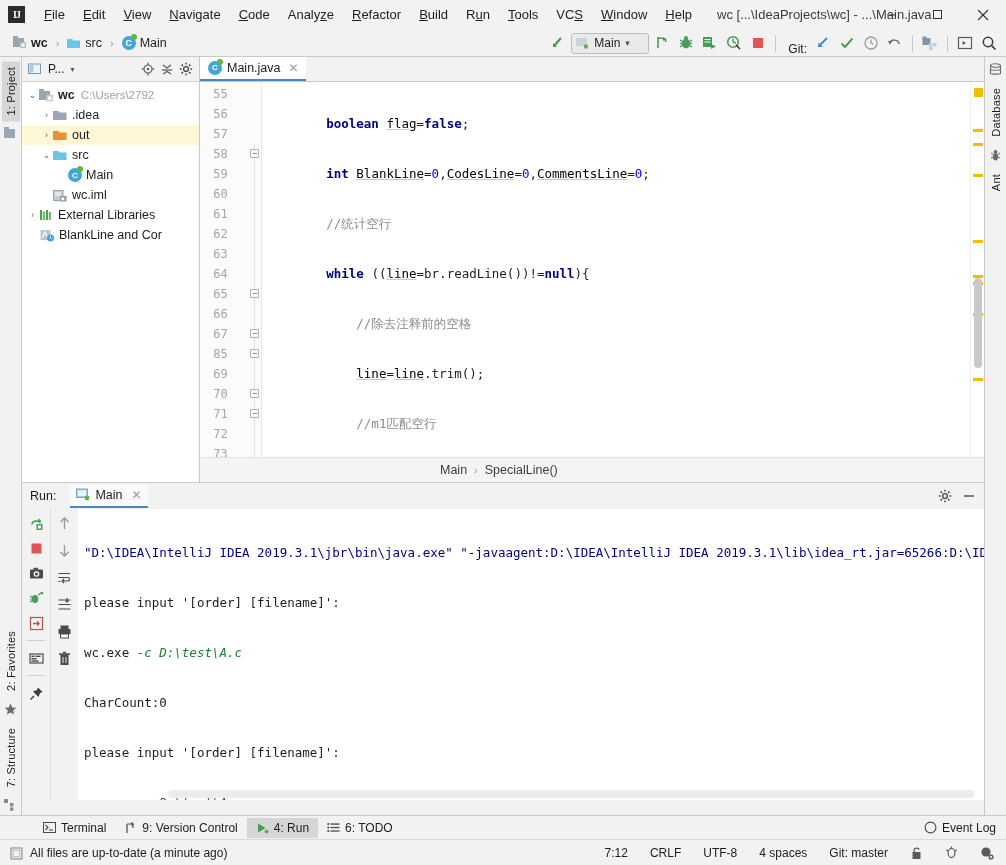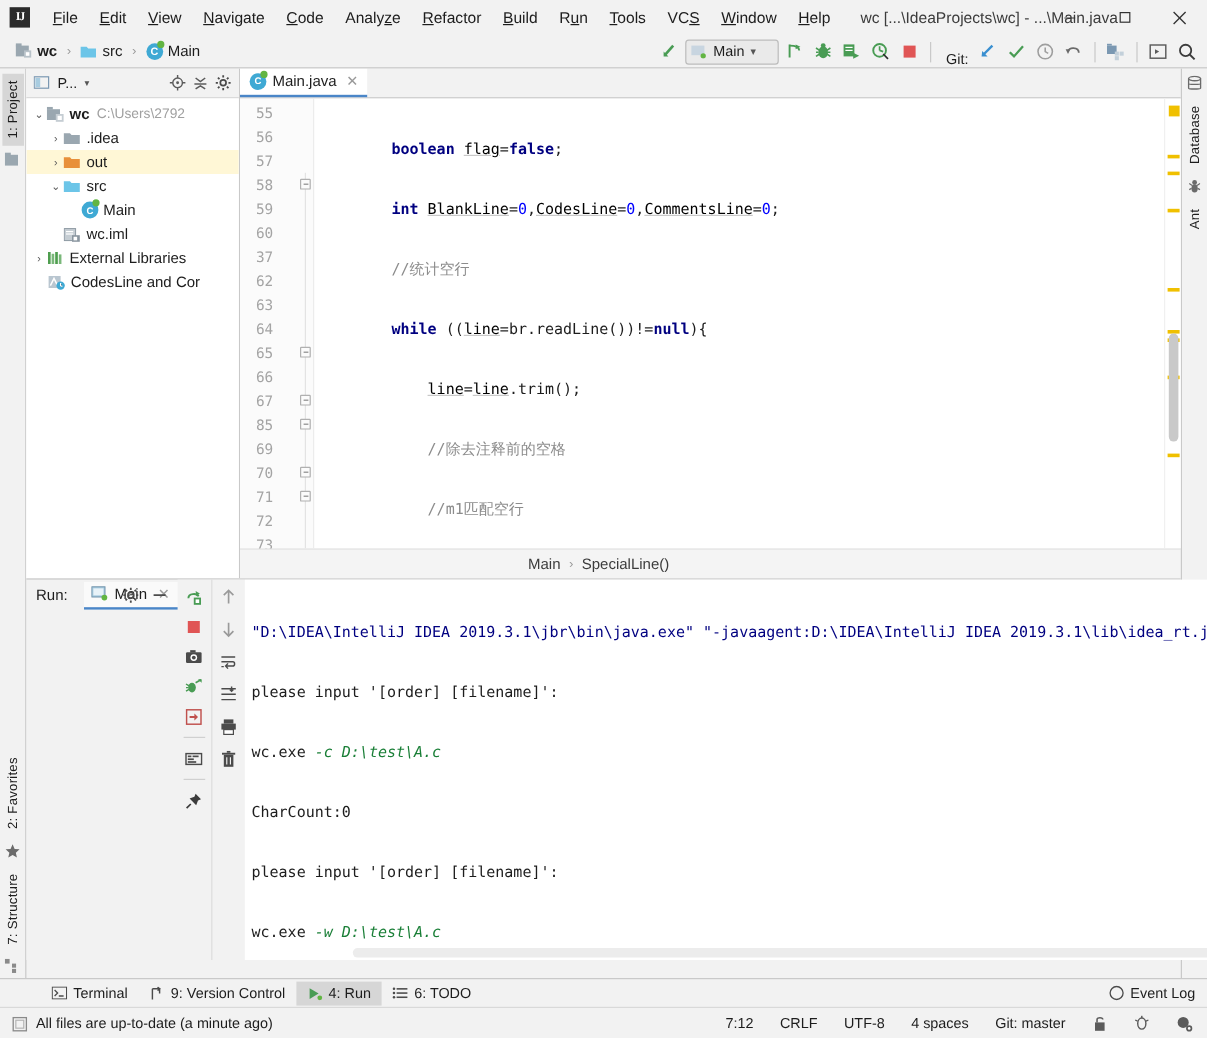--- a/index.html
+++ b/index.html
@@ -146,21 +146,21 @@
     position:absolute; right:2px; width:8px; background:#c9c9c9; border-radius:4px;
   }
 
   .crumb2 {
     height: 25px; min-height:25px; background:#f4f4f4; display:flex; align-items:center;
     padding-left: 240px; font-size:12.5px; color:#3c3c3c; border-top:1px solid #e0e0e0;
   }
   .crumb2 .sep { color:#9a9a9a; margin:0 7px; font-size:11px; }
 
   
-  .run-panel { height: 318px; min-height:318px; display:flex; flex-direction:row; background:#f2f2f2; border-top:1px solid #c9c9c9;}
+  .run-panel { height: 318px; min-height:318px; display:flex; flex-direction:column; background:#f2f2f2; border-top:1px solid #c9c9c9;}
   .run-head { height:26px; min-height:26px; display:flex; align-items:center; position:relative; padding-left:8px; }
   .run-label { font-size:12.5px; color:#1d1d1d; margin-right: 14px; }
   .run-tab {
     display:flex; align-items:center; gap:5px; font-size:12.5px; padding: 3px 6px 4px 6px;
     border-bottom:2px solid #4a86c8; background:#fafafa;
   }
   .run-tab .x { color:#999; font-size:12px; margin-left:4px; }
   .run-head-right { position:absolute; right:8px; display:flex; align-items:center; gap:10px; }
 
   .run-main { flex:1; display:flex; min-height:0; }
@@ -518,21 +518,21 @@
 
             <div class="tnode" style="padding-left:18px;">
               <span class="ic">
                 <svg width="15" height="13" viewBox="0 0 15 13">
                     <rect x="0.5" y="1" width="10" height="10" fill="#b9c6d0"></rect>
                     <path d="M2 9 L5 3 L8 9" stroke="#fff" stroke-width="1.2" fill="none"></path>
                     <circle cx="10.5" cy="9" r="3.5" fill="#3fa9d4"></circle>
                     <path d="M10.5 6.8 L10.5 9 L12 9.8" stroke="#fff" stroke-width="1"></path>
                   </svg>
               </span>
-              <span class="tlabel">CodesLine and Cor</span>
+              <span class="tlabel">BlankLine and Cor</span>
             </div>
           </div>
         </div>
 
         <div class="editor-col">
           <div class="tabbar">
             <div class="etab">
               <span class="ic class-ic" style="font-size:8px;">C</span>
               <span>Main.java</span>
               <span class="x">✕</span>
@@ -541,21 +541,21 @@
 
           <div class="edit-area">
 
             <div class="gutter">
               <div class="gline">55</div>
               <div class="gline">56</div>
               <div class="gline">57</div>
               <div class="gline">58</div>
               <div class="gline">59</div>
               <div class="gline">60</div>
-              <div class="gline">37</div>
+              <div class="gline">61</div>
               <div class="gline">62</div>
               <div class="gline">63</div>
               <div class="gline">64</div>
               <div class="gline">65</div>
               <div class="gline">66</div>
               <div class="gline">67</div>
               <div class="gline">85</div>
               <div class="gline">69</div>
               <div class="gline">70</div>
               <div class="gline">71</div>
@@ -596,22 +596,22 @@
                 </div>
               <div class="fline"></div>
               <div class="fline"></div>
             </div>
 
             <div class="codearea">
               <div class="cline">        <span class="kw">boolean</span> <span class="field">flag</span>=<span class="kw">false</span>;</div>
               <div class="cline">        <span class="kw">int</span> <span class="field">BlankLine</span>=<span class="num">0</span>,<span class="field">CodesLine</span>=<span class="num">0</span>,<span class="field">CommentsLine</span>=<span class="num">0</span>;</div>
               <div class="cline cm">        //统计空行</div>
               <div class="cline">        <span class="kw">while</span> ((<span class="field">line</span>=br.readLine())!=<span class="kw">null</span>){</div>
+              <div class="cline cm">            //除去注释前的空格</div>
               <div class="cline">            <span class="field">line</span>=<span class="field">line</span>.trim();</div>
-              <div class="cline cm">            //除去注释前的空格</div>
               <div class="cline cm">            //m1匹配空行</div>
               
               
               
               
               
               
               
               
               

